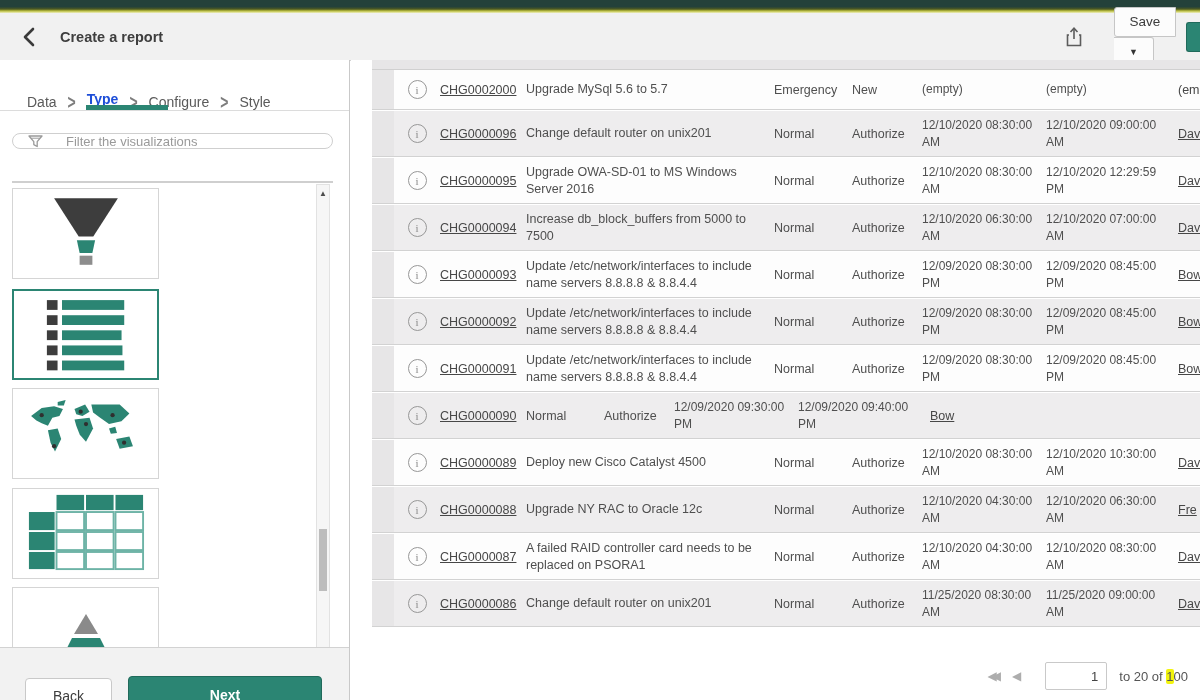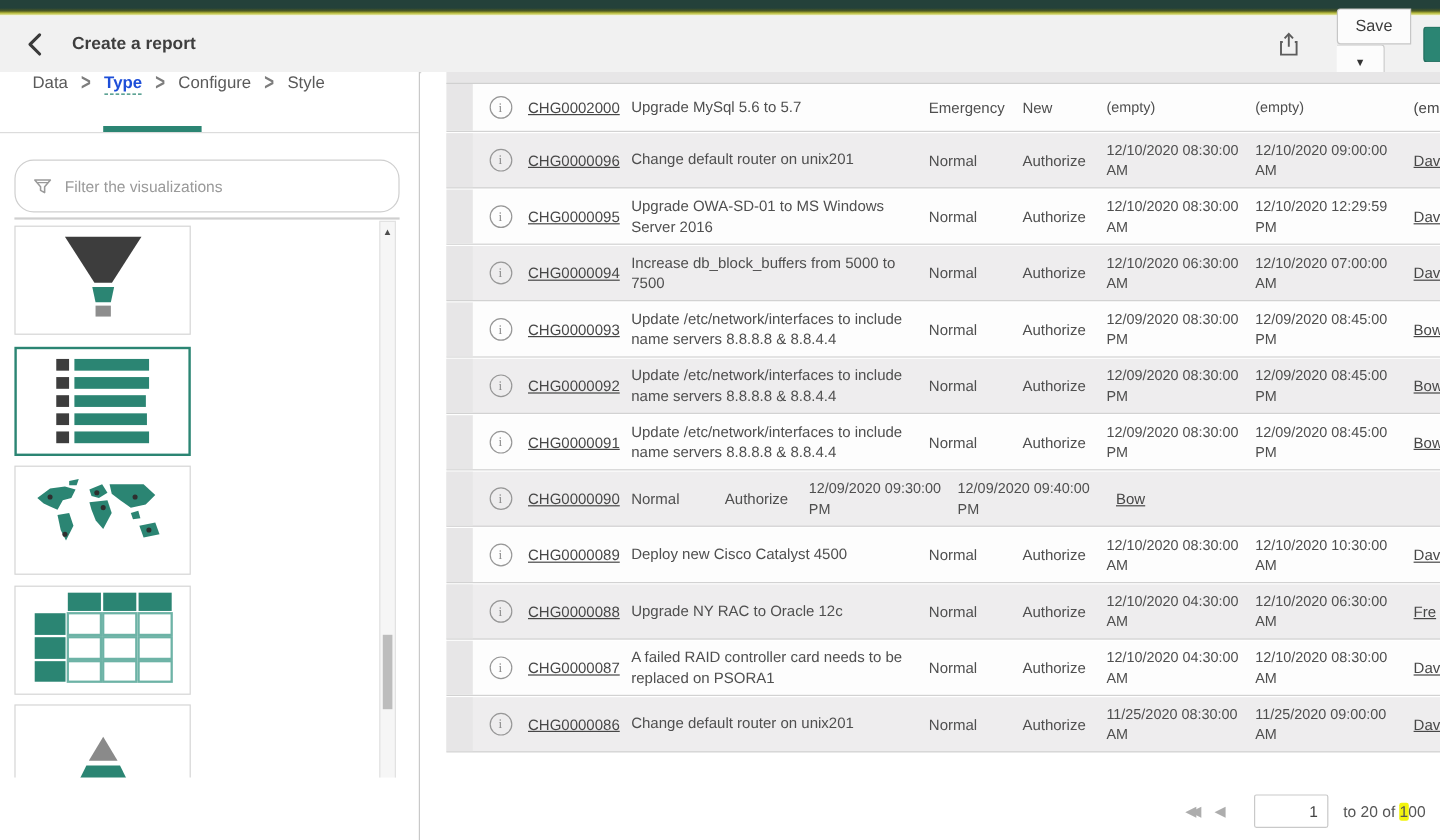--- a/index.html
+++ b/index.html
@@ -24,28 +24,28 @@
     border-radius:0 3px 3px 0;cursor:pointer;font-size:9px;color:#333;}
   .runbtn{width:14px;height:30px;background:#2b8573;border:1px solid #206a5b;border-right:none;
     border-radius:3px 0 0 3px;margin-left:10px;cursor:pointer;}
   .cursor-dot{position:absolute;left:103px;top:53px;width:10px;height:7px;background:#e9f203;
     border-radius:50%;opacity:.9;}
 
   
   .panel{position:absolute;top:60px;left:0;width:350px;bottom:0;background:#fff;
     border-right:1px solid #c9c9c9;box-sizing:border-box;}
   .steps{position:relative;height:50px;border-bottom:1px solid #dcdcdc;
-    display:flex;align-items:flex-start;padding-left:27px;font-size:14px;color:#5a5a5a;}
+    display:flex;align-items:flex-end;padding-left:27px;font-size:14px;color:#5a5a5a;}
   .step{cursor:pointer;}
   .step.active{color:#1d4ed8;font-weight:bold;border-bottom:1px dashed #2b8573;padding-bottom:2px;}
   .stepchev{color:#7d7d7d;margin:0 11px;font-size:14px;font-weight:bold;transform:scaleY(1.4);}
   .active-bar{position:absolute;left:86px;bottom:0;width:82px;height:5px;background:#2b8573;}
 
-  .filterwrap{position:absolute;top:73px;left:12px;width:321px;height:44px;border:1px solid #cfcfcf;
-    border-radius:16px;background:#fff;display:flex;align-items:center;box-sizing:border-box;}
+  .filterwrap{position:absolute;top:73px;left:12px;width:321px;height:16px;border:1px solid #cfcfcf;
+    border-radius:16px;background:#fff;display:flex;align-items:center;box-sizing:border-box;gap:12px;}
   .filtericon{margin:0 8px 0 14px;line-height:0;}
   .filterinput{flex:1;border:none;outline:none;font-size:13px;color:#555;background:transparent;
     font-family:inherit;padding-right:12px;}
   .filterinput::placeholder{color:#9a9a9a;}
 
   .vizlist{position:absolute;top:121px;left:0;right:0;bottom:52px;overflow:hidden;}
   .partial-edge{position:absolute;top:0;left:12px;width:321px;height:2px;background:#cfcfcf;}
   .vizthumb{position:absolute;left:12px;width:147px;height:91px;background:#fff;
     border:1px solid #d5d5d5;box-sizing:border-box;display:flex;align-items:center;justify-content:center;cursor:pointer;}
   .vizthumb.selected{border:2px solid #2b8573;}
@@ -257,20 +257,24 @@
         </span>
       </div>
 
       <div class="vscroll">
         <div class="varrow up">▲</div>
         <div class="vthumb"></div>
 
       </div>
     </div>
 
+    <div class="panelfooter">
+      <button class="backbtn2">Back</button>
+      <button class="nextbtn">Next</button>
+    </div>
   </aside>
 
   <main class="content">
     <div class="theadstrip"></div>
     <div class="rows" id="rows">
         <div class="row">
     <div class="lead"></div>
     <div class="cinfo"><span class="info-icon">i</span></div>
     <a class="num">CHG0002000</a>
     <div class="desc">Upgrade MySql 5.6 to 5.7</div>

